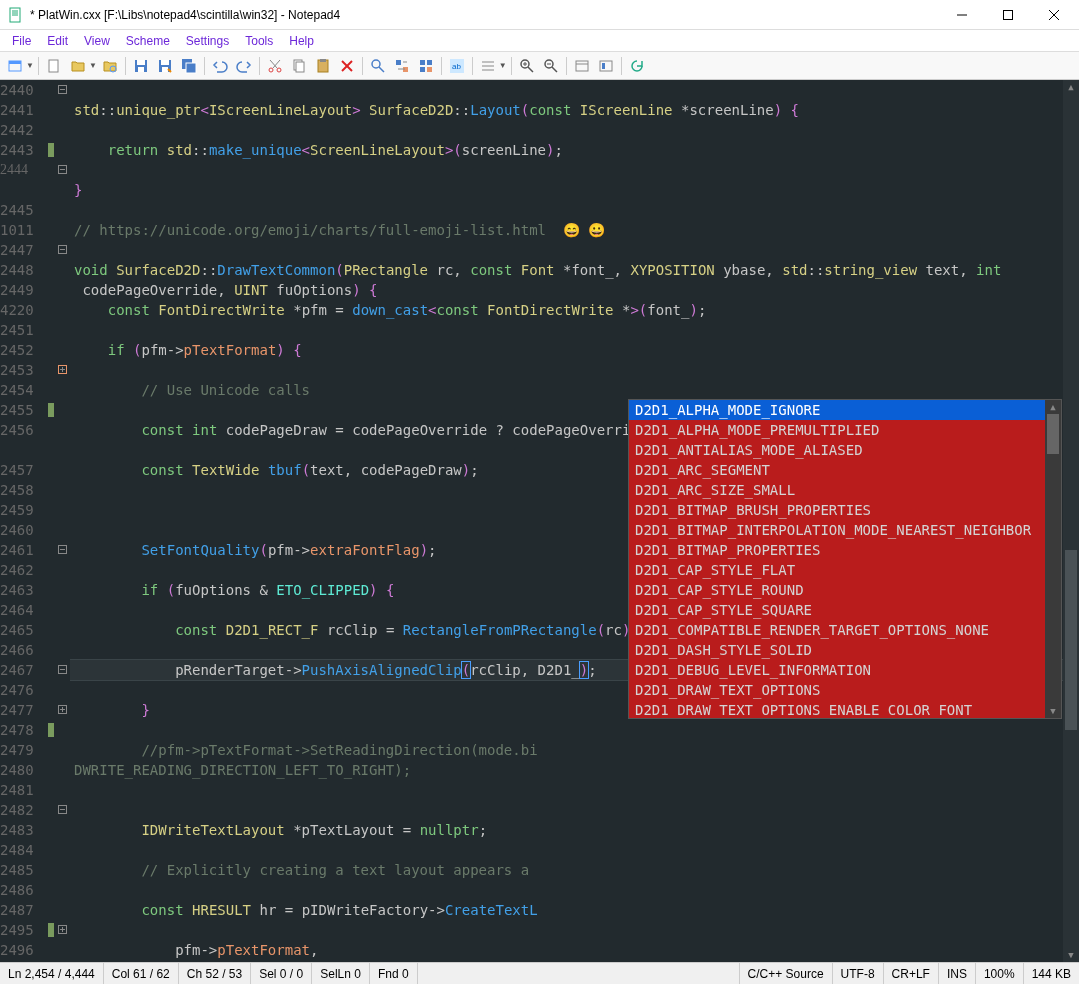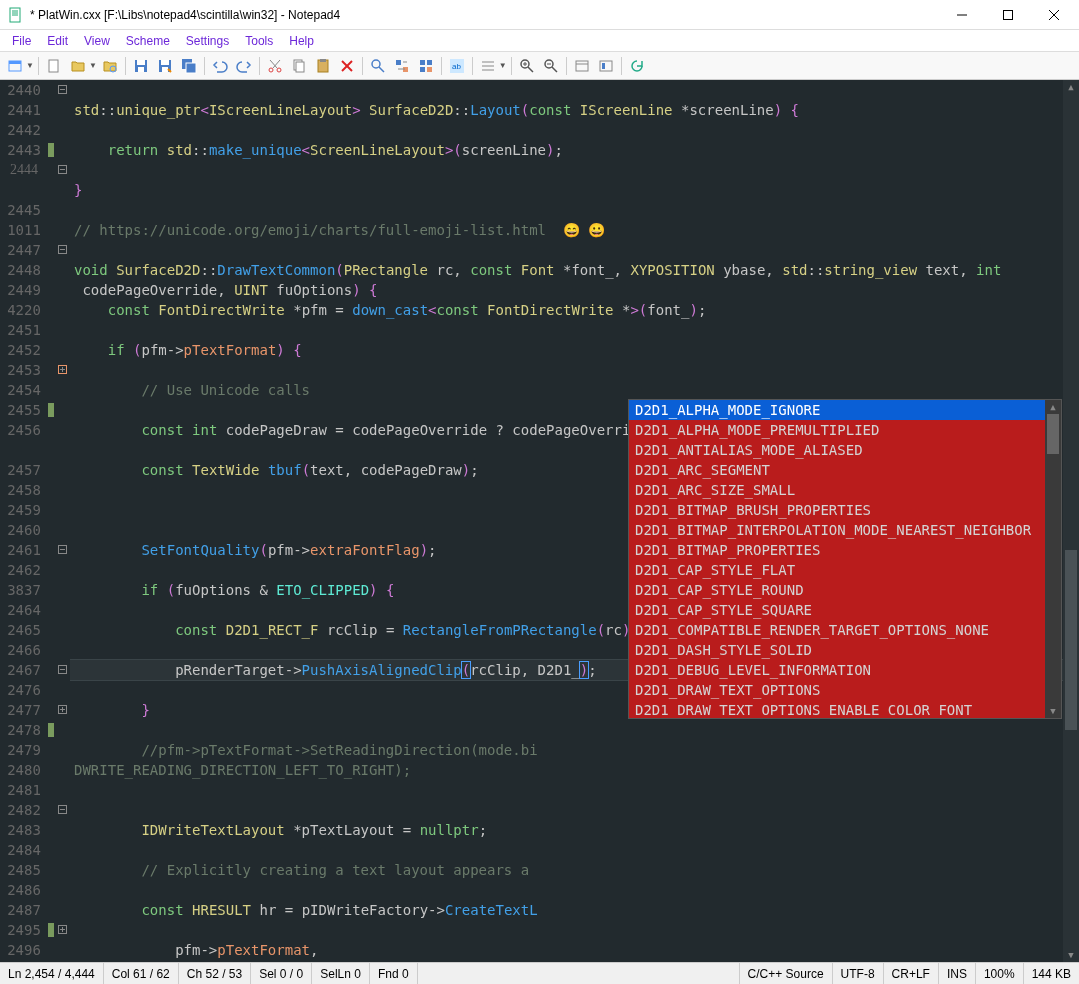--- a/index.html
+++ b/index.html
@@ -10,21 +10,21 @@
 .titlebar-btns{display:flex}
 .titlebar-btn{width:46px;height:30px;display:flex;align-items:center;justify-content:center;color:#000}
 .menubar{height:22px;background:#fff;display:flex;align-items:center;padding:0 4px;border-bottom:1px solid #ddd}
 .menu-item{padding:2px 8px;font-size:12px;color:#6d28d9;cursor:default}
 .toolbar{height:28px;background:#f8f8f8;display:flex;align-items:center;padding:0 4px;gap:2px;border-bottom:1px solid #ccc}
 .tb-btn{width:22px;height:22px;display:flex;align-items:center;justify-content:center;border-radius:2px}
 .tb-sep{width:1px;height:18px;background:#ccc;margin:0 2px}
 .tb-btn svg{width:16px;height:16px}
 .dd{font-size:8px;color:#555;margin-left:-2px}
 .editor{display:flex;height:882px;background:#222a2e;font-family:Consolas,monospace;font-size:14px;position:relative}
-.gutter{width:56px;background:#222a2e;color:#666;text-align:center;padding-right:8px;line-height:20px;user-select:none}
+.gutter{width:56px;background:#222a2e;color:#666;text-align:left;padding-right:8px;line-height:20px;user-select:none}
 .fold-col{width:14px;background:#222a2e;position:relative}
 .fold-box{position:absolute;left:2px;width:9px;height:9px;border:1px solid #888;background:#222a2e;cursor:pointer}
 .fold-box::before{content:"";position:absolute;left:1px;right:1px;top:3px;height:1px;background:#888}
 .fold-box.plus::after{content:"";position:absolute;top:1px;bottom:1px;left:3px;width:1px;background:#888}
 .bookmark{position:absolute;left:-8px;width:6px;height:14px;background:#7a9b5e}
 .code{flex:1;line-height:20px;white-space:pre;color:#c6c6c6;position:relative;overflow:hidden}
 .ln{height:20px;padding-left:4px}
 .hl-line{background:#2c3438;outline:1px solid #3a4448}
 .c-kw{color:#7ec97e}
 .c-type{color:#d6d085}
@@ -274,21 +274,21 @@
       <div>2453</div>
       <div>2454</div>
       <div>2455</div>
       <div style="height: 40px;">2456</div>
       <div>2457</div>
       <div>2458</div>
       <div>2459</div>
       <div>2460</div>
       <div>2461</div>
       <div>2462</div>
-      <div>3837</div>
+      <div>2463</div>
       <div>2464</div>
       <div>2465</div>
       <div>2466</div>
       <div>2467</div>
       <div>2476</div>
       <div>2477</div>
       <div>2478</div>
       <div>2479</div>
       <div>2480</div>
       <div>2481</div>

